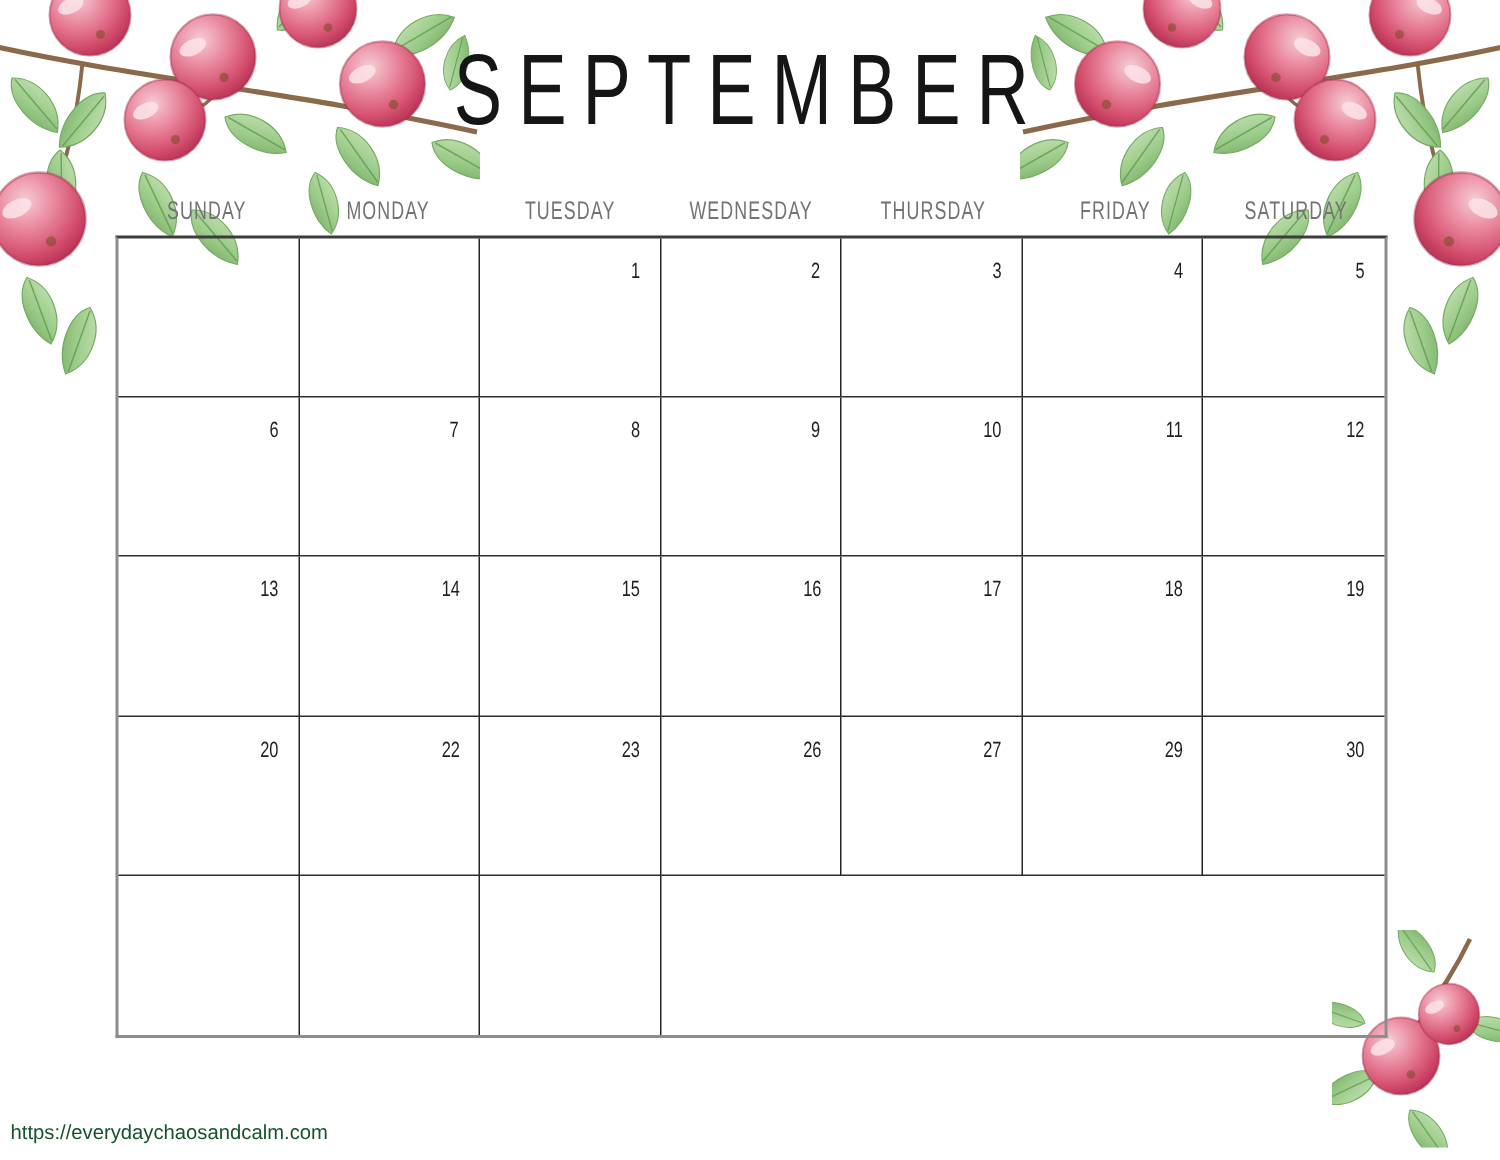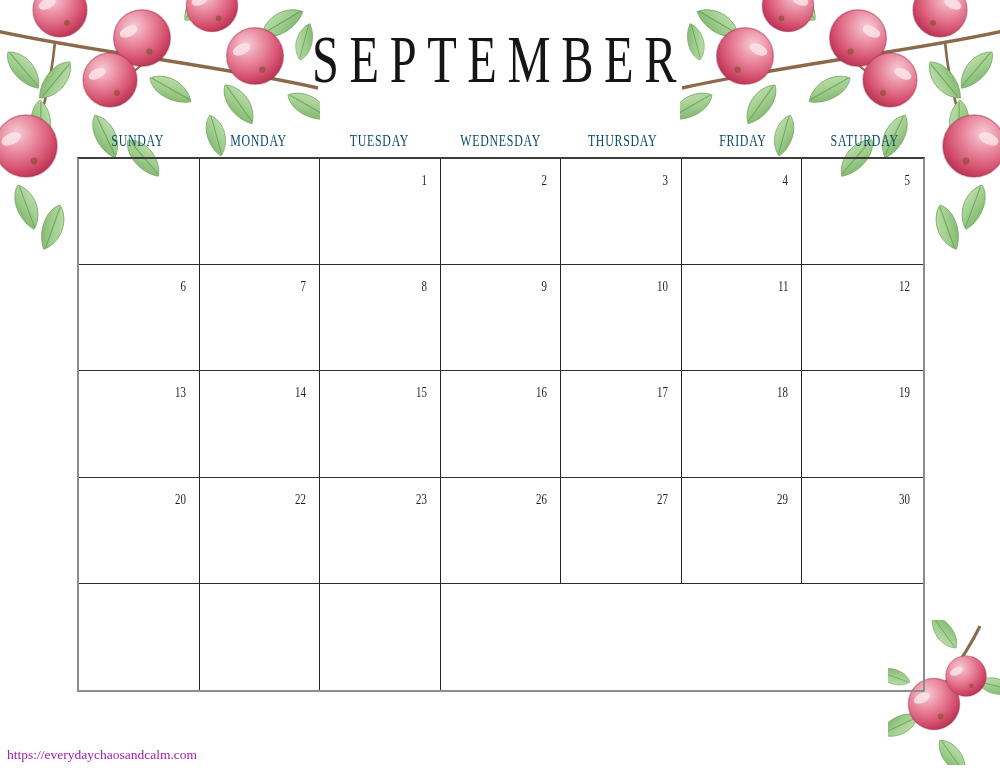--- a/index.html
+++ b/index.html
@@ -1,27 +1,27 @@
 <!DOCTYPE html>
 <html><head>
 <meta charset="utf-8">
 <style>
   html,body{margin:0;padding:0;}
   #page{position:relative;width:1000px;height:773px;background:#ffffff;overflow:hidden;
-        font-family:Liberation Serif, serif;}
+        font-family:Liberation Sans, sans-serif;}
 
   
   .title-wrap{position:absolute;left:0;top:22px;width:1000px;text-align:center;}
   .title{display:inline-block;font-size:62px;font-weight:normal;color:#151515;
          letter-spacing:0.22em;transform:scale(0.78,1.08);transform-origin:center top;
          white-space:nowrap;}
 
   
   .dow-row{position:absolute;left:77px;top:131px;width:848px;display:flex;}
-  .dow{flex:1;text-align:center;font-size:17px;color:#0c4a6e;}
+  .dow{flex:1;text-align:center;font-size:17px;color:#737373;}
   .hand{display:inline-block;transform:scaleX(0.70);transform-origin:center;
         letter-spacing:0.06em;white-space:nowrap;}
 
   
   .grid{position:absolute;left:77px;top:157px;width:848px;height:535px;
         display:grid;grid-template-columns:repeat(7,1fr);grid-template-rows:repeat(5,1fr);
         border:2px solid #8d8d8d;border-top-color:#3c3c3c;box-sizing:border-box;background:transparent;}
   .cell{border-right:1px solid #252525;border-bottom:1px solid #2e2e2e;
         box-sizing:border-box;display:flex;justify-content:flex-end;align-items:flex-start;
         padding:13px 13px 0 0;}
@@ -29,21 +29,21 @@
   .cell:nth-child(n+29){border-bottom:none;align-items:flex-end;}
   .daynum{font-size:14px;color:#1e1e1e;transform:scale(0.78,1.05);transform-origin:top right;}
 
   
   .decor{position:absolute;pointer-events:none;}
   .decor-tl{left:0;top:0;}
   .decor-tr{right:0;top:0;}
   .decor-br{left:888px;top:620px;}
 
   
-  .footer{position:absolute;left:7px;top:747px;font-size:13.5px;color:#a21caf;}
+  .footer{position:absolute;left:7px;top:747px;font-size:13.5px;color:#14532d;}
 </style>
 </head>
 <body>
 
 <div id="page">
 
   <svg class="decor decor-tl" width="320" height="250" viewBox="0 0 320 250">
     <defs>
       <radialGradient id="gApple" cx="35%" cy="30%" r="78%">
         <stop offset="0%" stop-color="#f6cdd5"></stop>

